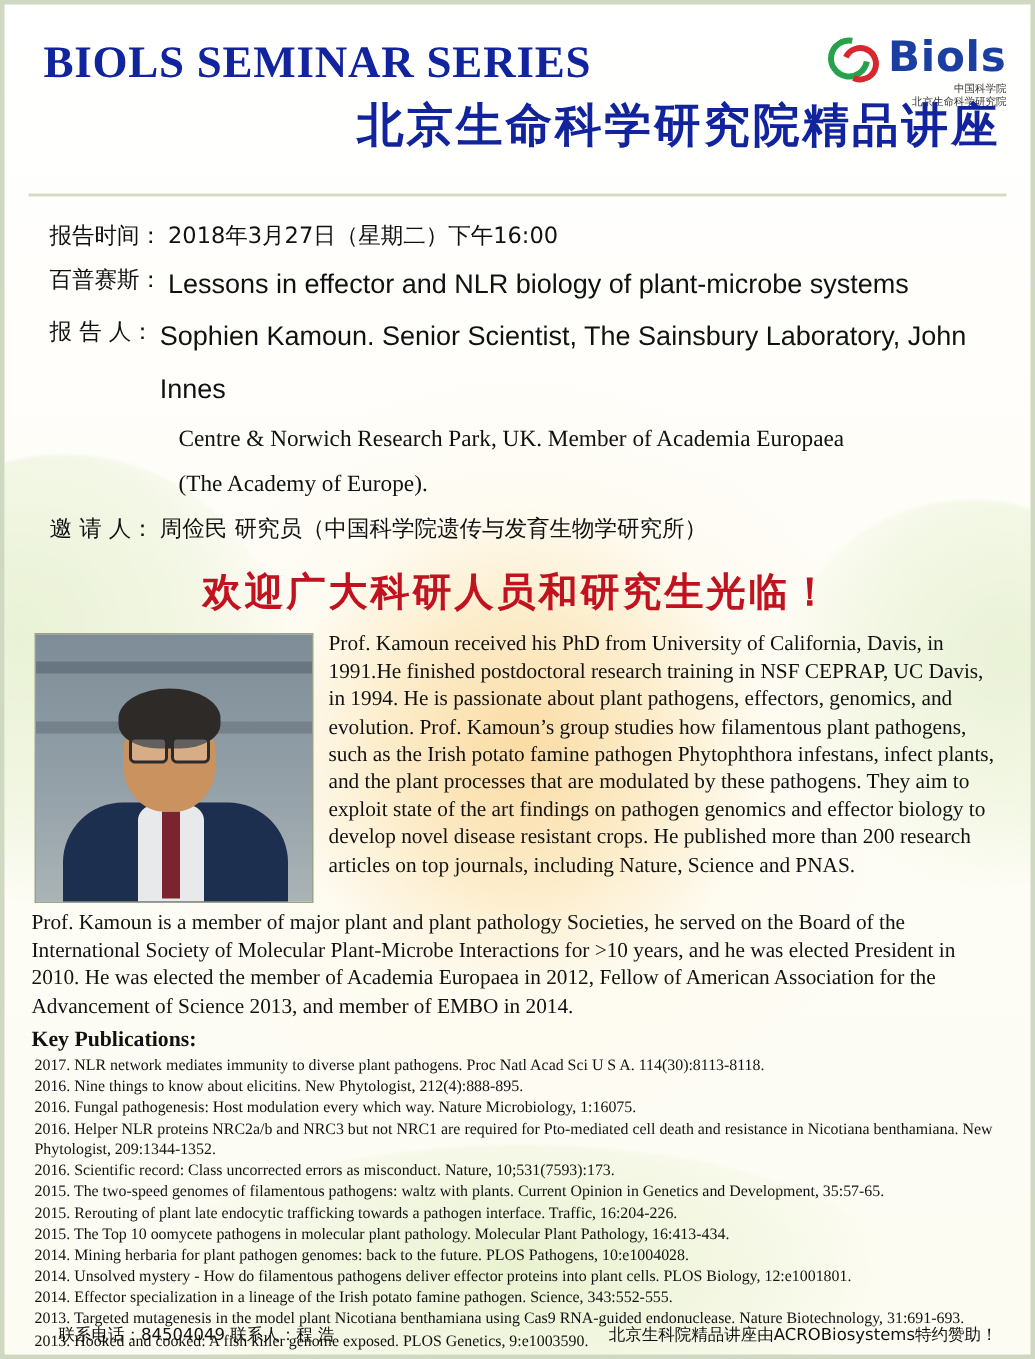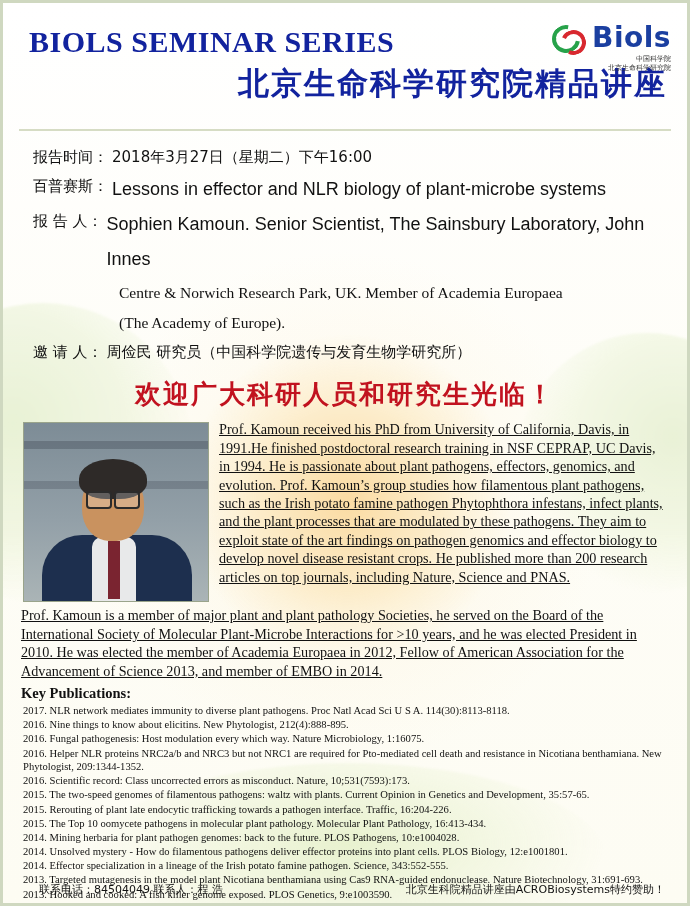--- a/index.html
+++ b/index.html
@@ -83,21 +83,21 @@
     text-align:center;
     font-family:"DejaVu Sans", sans-serif;
     font-weight:bold;
     font-size:26px;
     color:#c1121f;
     letter-spacing:2px;
     margin:8px 0 8px 0;
   }
 
   
-  .bio{padding:0 18px 0 18px;text-decoration:underline;}
+  .bio{padding:0 18px 0 18px;}
   .photo{
     float:left;
     width:184px;height:178px;
     margin:2px 10px 4px 2px;
     border:1px solid #9aa48b;
     background:linear-gradient(160deg,#6d7f8c 0%,#8d9aa3 40%,#cfcfc7 100%);
     position:relative;overflow:hidden;
   }
   .photo .wall{position:absolute;left:0;top:0;right:0;height:100%;background:linear-gradient(180deg,#7d8c96 0%,#93a0a8 55%,#aab4b6 100%);}
   .photo .shelf{position:absolute;left:0;top:18px;width:100%;height:8px;background:rgba(60,70,80,.35);}

